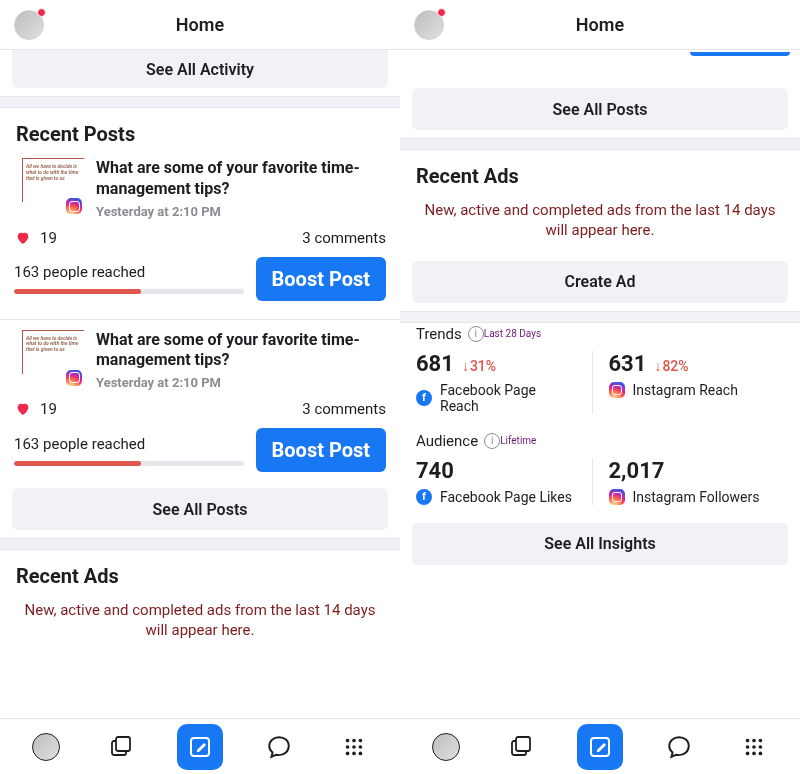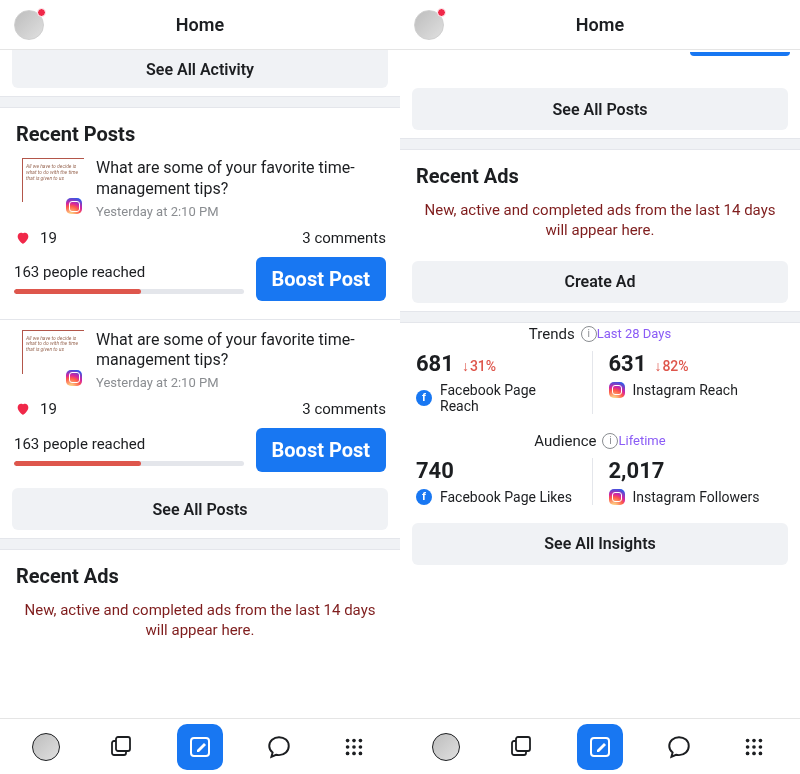--- a/index.html
+++ b/index.html
@@ -10,21 +10,21 @@
   .avatar-wrap { position: absolute; left: 14px; top: 10px; width: 30px; height: 30px; }
   .avatar { width: 30px; height: 30px; border-radius: 50%; background: linear-gradient(135deg,#bdbdbd,#e0e0e0); border:1px solid #d0d0d0; }
   .avatar-dot { position:absolute; top:-2px; right:-2px; width:9px; height:9px; border-radius:50%; background:#f02849; border:1.5px solid #fff; }
   .header-title { font-size: 18px; font-weight: 600; color:#1c1e21; }
   .scroll { flex:1; overflow-y:hidden; }
   .pill-btn { background:#f0f2f5; height:42px; display:flex; align-items:center; justify-content:center; font-weight:600; font-size:16px; color:#1c1e21; border-radius:6px; margin:8px 12px; }
   .gray-sep { height:12px; background:#f0f2f5; border-top:1px solid #e4e6eb; border-bottom:1px solid #e4e6eb; }
   .section-title { font-size:20px; font-weight:700; color:#1c1e21; padding: 14px 16px 8px 16px; }
   .sub-text { color:#7f1d1d; font-size:15px; text-align:center; padding: 4px 24px 12px 24px; line-height:1.35; }
   .post { padding: 4px 14px 8px 14px; }
-  .post-row { display:flex; gap:12px; }
+  .post-row { display:flex; gap:12px;font-weight:bold; }
   .thumb { width:70px; height:58px; position:relative; flex-shrink:0; }
   .thumb-bar-h { position:absolute; top:0; left:8px; right:0; height:1px; background:#b3564a; }
   .thumb-bar-v { position:absolute; top:0; left:8px; bottom:14px; width:1px; background:#b3564a; }
   .thumb-text { position:absolute; top:6px; left:12px; right:4px; font-size:5px; color:#9a6a56; line-height:1.15; font-style:italic; }
   .thumb-ig { position:absolute; bottom:2px; right:2px; width:16px; height:16px; border-radius:5px; background: radial-gradient(circle at 30% 110%, #fdf497 0%, #fd5949 45%, #d6249f 60%, #285AEB 90%); display:flex; align-items:center; justify-content:center; }
   .thumb-ig::after { content:""; width:9px; height:9px; border:1.2px solid #fff; border-radius:3px; }
   .post-title { font-size:16px; color:#1c1e21; line-height:1.3; }
   .post-meta { font-size:13px; color:#8a8d91; margin-top:4px; }
   .stat-row { display:flex; align-items:center; justify-content:space-between; margin-top:10px; }
   .heart-wrap { display:flex; align-items:center; gap:8px; }
@@ -32,24 +32,24 @@
   .count { font-size:15px; color:#1c1e21; }
   .comments { font-size:15px; color:#1c1e21; }
   .reach-row { display:flex; align-items:center; justify-content:space-between; margin-top:10px; gap:10px; }
   .reach-text { font-size:15px; color:#1c1e21; flex:1; }
   .boost-btn { background:#1877f2; color:#fff; font-weight:700; font-size:20px; padding:10px 16px; border-radius:6px; white-space:nowrap; }
   .bar-track { width:230px; height:5px; background:#e4e6eb; border-radius:3px; overflow:hidden; }
   .bar-fill { height:100%; background:#de564c; border-radius:3px; }
   .post-sep { height:1px; background:#e4e6eb; margin: 10px 0 6px 0; }
 
   
-  .insights-sub { display:flex; align-items:center; justify-content:center; padding: 2px 16px; }
+  .insights-sub { display:flex; align-items:center; justify-content:flex-start; padding: 2px 16px; }
   .insights-sub-left { display:flex; align-items:center; gap:6px; font-size:15px; color:#1c1e21; }
   .info-circ { width:16px; height:16px; border:1px solid #8a8d91; border-radius:50%; display:inline-flex; align-items:center; justify-content:center; font-size:10px; color:#8a8d91; }
-  .insights-sub-right { font-size:13px; color:#8b5cf6; }
+  .insights-sub-right { font-size:10px; color:#701a75; }
   .metric-row { display:flex; padding: 6px 16px 10px 16px; }
   .metric { flex:1; padding-right:8px; }
   .metric + .metric { padding-left:16px; border-left:1px solid #e4e6eb; }
   .metric-val { display:flex; align-items:baseline; gap:8px; }
   .metric-num { font-size:22px; font-weight:700; color:#1c1e21; }
   .metric-delta { font-size:14px; color:#de564c; font-weight:500; display:flex; align-items:center; gap:1px; }
   .arrow-down { display:inline-block; }
   .metric-label { display:flex; align-items:center; gap:8px; margin-top:6px; font-size:14px; color:#1c1e21; }
   .fb-dot { width:16px; height:16px; border-radius:50%; background:#1877f2; display:flex; align-items:center; justify-content:center; color:#fff; font-weight:700; font-size:11px; flex-shrink:0; }
   .ig-dot { width:16px; height:16px; border-radius:5px; background: radial-gradient(circle at 30% 110%, #fdf497 0%, #fd5949 45%, #d6249f 60%, #285AEB 90%); position:relative; flex-shrink:0; }

